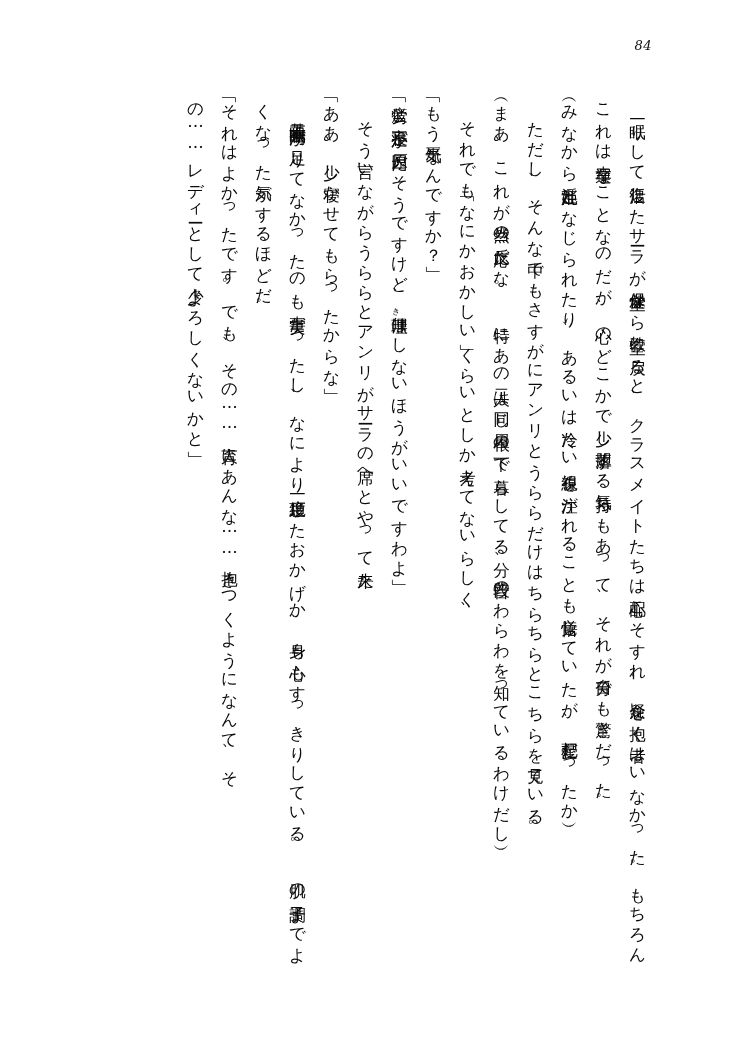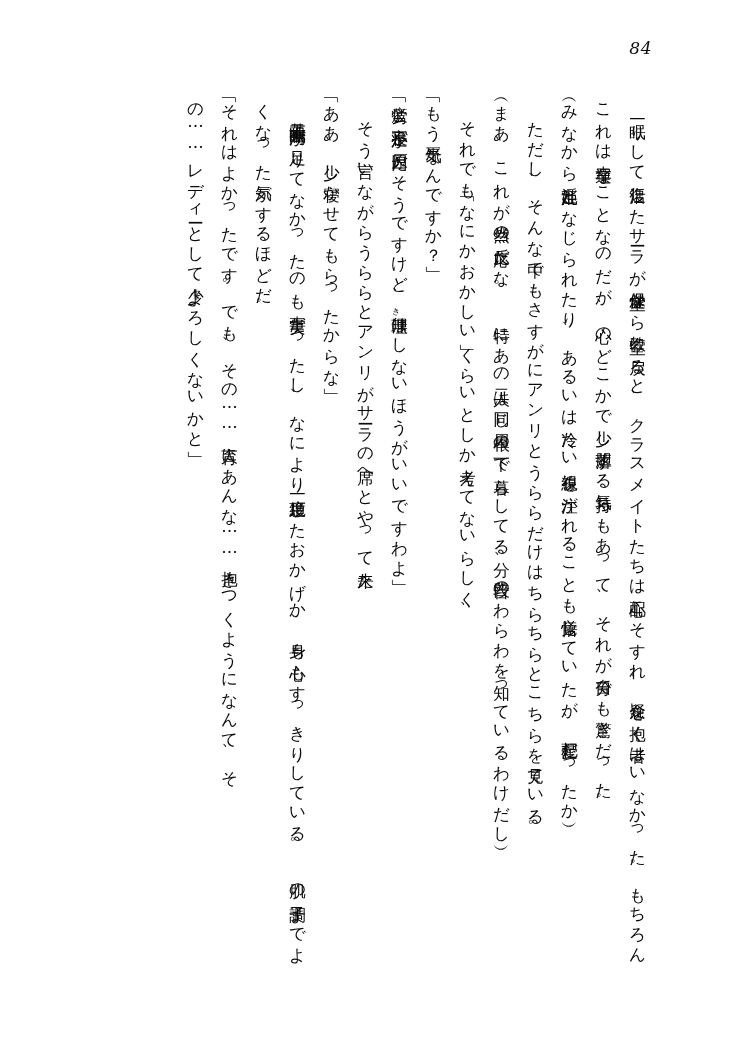--- a/index.html
+++ b/index.html
@@ -20,21 +20,21 @@
     left: 0;
     top: 0;
     width: 736px;
     height: 1037px;
     background: #ffffff;
   }
   .page-number {
     position: absolute;
     right: 84px;
     top: 38px;
-    font-size: 17px;
+    font-size: 13px;
     font-family: "DejaVu Serif", "Liberation Serif", serif;
     font-style: italic;
     letter-spacing: 0.5px;
     color: #111;
     margin-left: 44px;
   }
   .text-body {
     position: absolute;
     top: 92px;
     left: 86px;

